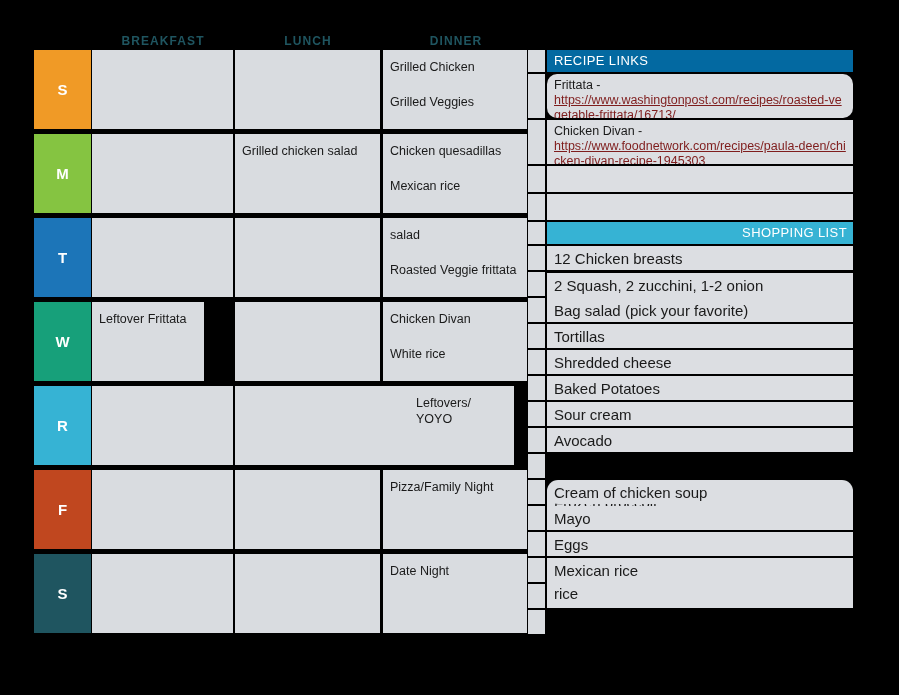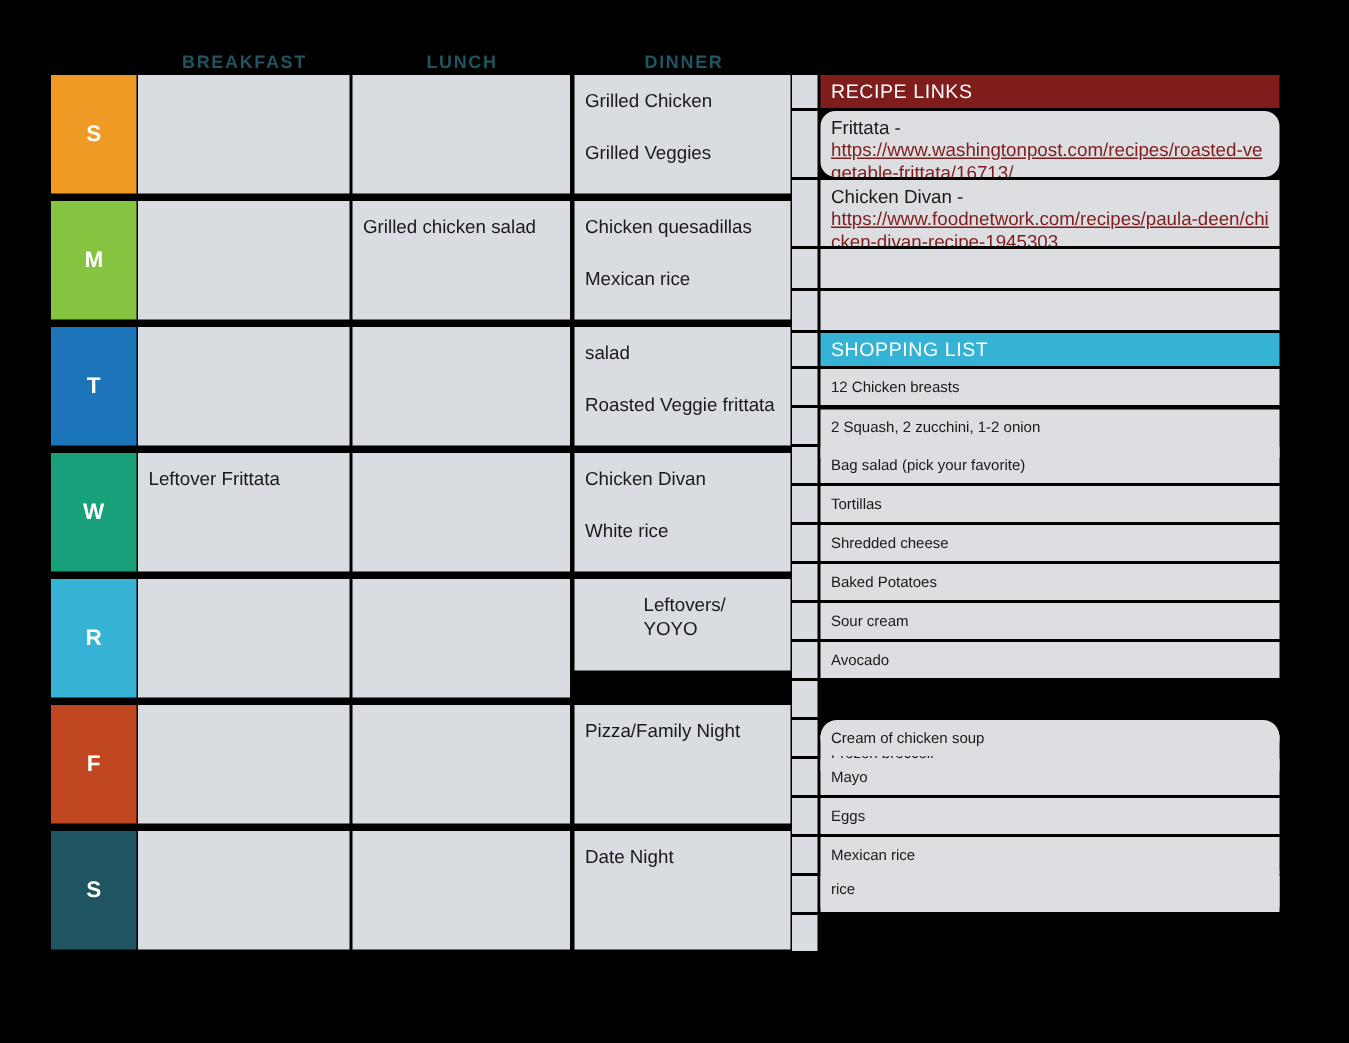--- a/index.html
+++ b/index.html
@@ -64,33 +64,33 @@
     background:#d9dce0;
   }
 
   
   .panel-row{
     position:absolute;
     left:547px;
     width:306px;
     background:#dcdee2;
     box-sizing:border-box;
-    font-size:10px;
+    font-size:15px;
     color:#1a1a1a;
     padding:0 6px;
     overflow:hidden;
   }
   .panel-head{
     color:#ffffff;
     font-size:13px;
     letter-spacing:.4px;
     line-height:22px;
     padding-left:7px;
   }
-  .panel-head.recipes{background:#7f1d1d;}
+  .panel-head.recipes{background:#0369a1;}
   .panel-head.shopping{background:#36b3d4;}
 
   .link-row{
     padding:4px 6px 4px 7px;
     line-height:15px;
     font-size:12.5px;
   }
   .link-row a{
     color:#7f1d1d;
     text-decoration:underline;
@@ -147,40 +147,40 @@
       <div class="cell" style="top: 218px; left: 235px; width: 145px; height: 79px;">
         <div class="line"></div>
       </div>
       <div class="cell" style="top: 218px; left: 383px; width: 144px; height: 79px;">
         <div class="line">salad</div>
         <div class="line">Roasted Veggie frittata</div>
       </div>
       <div class="day-tile" style="top: 302px; height: 79px; background: rgb(23, 160, 122);">
         <span>W</span>
       </div>
-      <div class="cell" style="top: 302px; left: 92px; width: 141px; height: 79px;">
+      <div class="cell" style="top: 302px; left: 92px; width: 112px; height: 79px;">
         <div class="line">Leftover Frittata</div>
       </div>
       <div class="cell" style="top: 302px; left: 235px; width: 145px; height: 79px;">
         <div class="line"></div>
       </div>
       <div class="cell" style="top: 302px; left: 383px; width: 144px; height: 79px;">
         <div class="line">Chicken Divan</div>
         <div class="line">White rice</div>
       </div>
       <div class="day-tile" style="top: 386px; height: 79px; background: rgb(54, 179, 212);">
         <span>R</span>
       </div>
       <div class="cell" style="top: 386px; left: 92px; width: 141px; height: 79px;">
         <div class="line"></div>
       </div>
       <div class="cell" style="top: 386px; left: 235px; width: 145px; height: 79px;">
         <div class="line"></div>
       </div>
-      <div class="cell" style="top: 386px; left: 383px; width: 144px; height: 61px; padding-left: 46px;">
+      <div class="cell" style="top: 386px; left: 370px; width: 144px; height: 79px; padding-left: 46px;">
         <div class="line">Leftovers/ YOYO</div>
         <div class="line"></div>
       </div>
       <div class="day-tile" style="top: 470px; height: 79px; background: rgb(192, 71, 31);">
         <span>F</span>
       </div>
       <div class="cell" style="top: 470px; left: 92px; width: 141px; height: 79px;">
         <div class="line"></div>
       </div>
       <div class="cell" style="top: 470px; left: 235px; width: 145px; height: 79px;">
@@ -209,21 +209,21 @@
       <div class="panel-row panel-head recipes" style="top: 50px; height: 22px;">RECIPE LINKS</div>
       <div class="spacer-cell" style="top: 50px; height: 22px;"></div>
       <div class="panel-row link-row" style="top: 74px; height: 44px; border-radius: 10px;"><div>Frittata -</div><a href="#">https://www.washingtonpost.com/recipes/roasted-vegetable-frittata/16713/</a></div>
       <div class="spacer-cell" style="top: 74px; height: 44px;"></div>
       <div class="panel-row link-row" style="top: 120px; height: 44px;"><div>Chicken Divan -</div><a href="#">https://www.foodnetwork.com/recipes/paula-deen/chicken-divan-recipe-1945303</a></div>
       <div class="spacer-cell" style="top: 120px; height: 44px;"></div>
       <div class="panel-row " style="top: 166px; height: 26px;"></div>
       <div class="spacer-cell" style="top: 166px; height: 26px;"></div>
       <div class="panel-row " style="top: 194px; height: 26px;"></div>
       <div class="spacer-cell" style="top: 194px; height: 26px;"></div>
-      <div class="panel-row panel-head shopping" style="top: 222px; height: 22px;">SHOPPING LIST</div>
+      <div class="panel-row panel-head shopping" style="top: 222px; height: 22px; text-align: right;">SHOPPING LIST</div>
       <div class="spacer-cell" style="top: 222px; height: 22px;"></div>
       <div class="panel-row list-row" style="top: 246px; height: 24px;">12 Chicken breasts</div>
       <div class="spacer-cell" style="top: 246px; height: 24px;"></div>
       <div class="panel-row list-row" style="top: 273px; height: 32px;">2 Squash, 2 zucchini, 1-2 onion</div>
       <div class="spacer-cell" style="top: 272px; height: 24px;"></div>
       <div class="panel-row list-row" style="top: 298px; height: 24px;">Bag salad (pick your favorite)</div>
       <div class="spacer-cell" style="top: 298px; height: 24px;"></div>
       <div class="panel-row list-row" style="top: 324px; height: 24px;">Tortillas</div>
       <div class="spacer-cell" style="top: 324px; height: 24px;"></div>
       <div class="panel-row list-row" style="top: 350px; height: 24px;">Shredded cheese</div>

